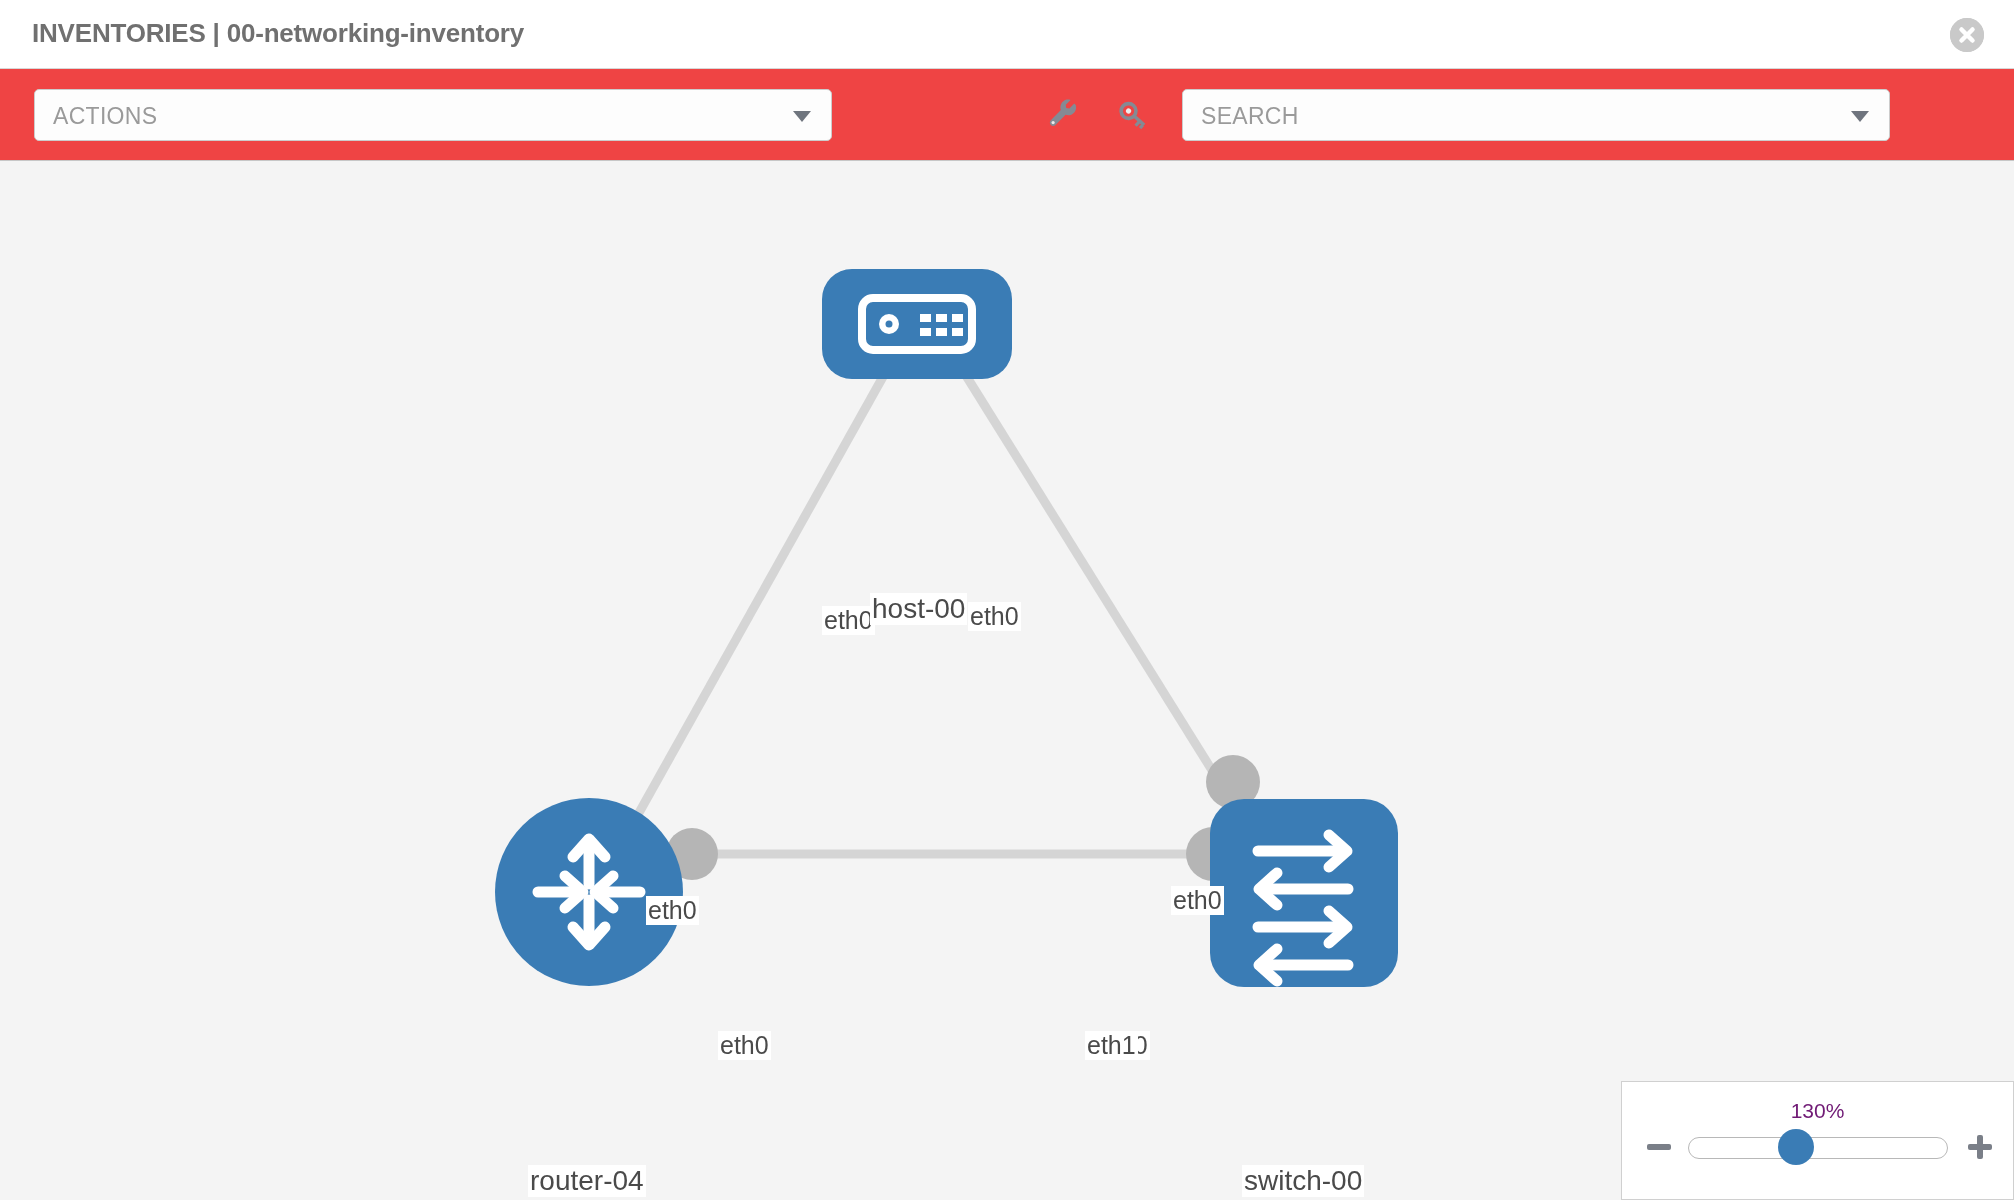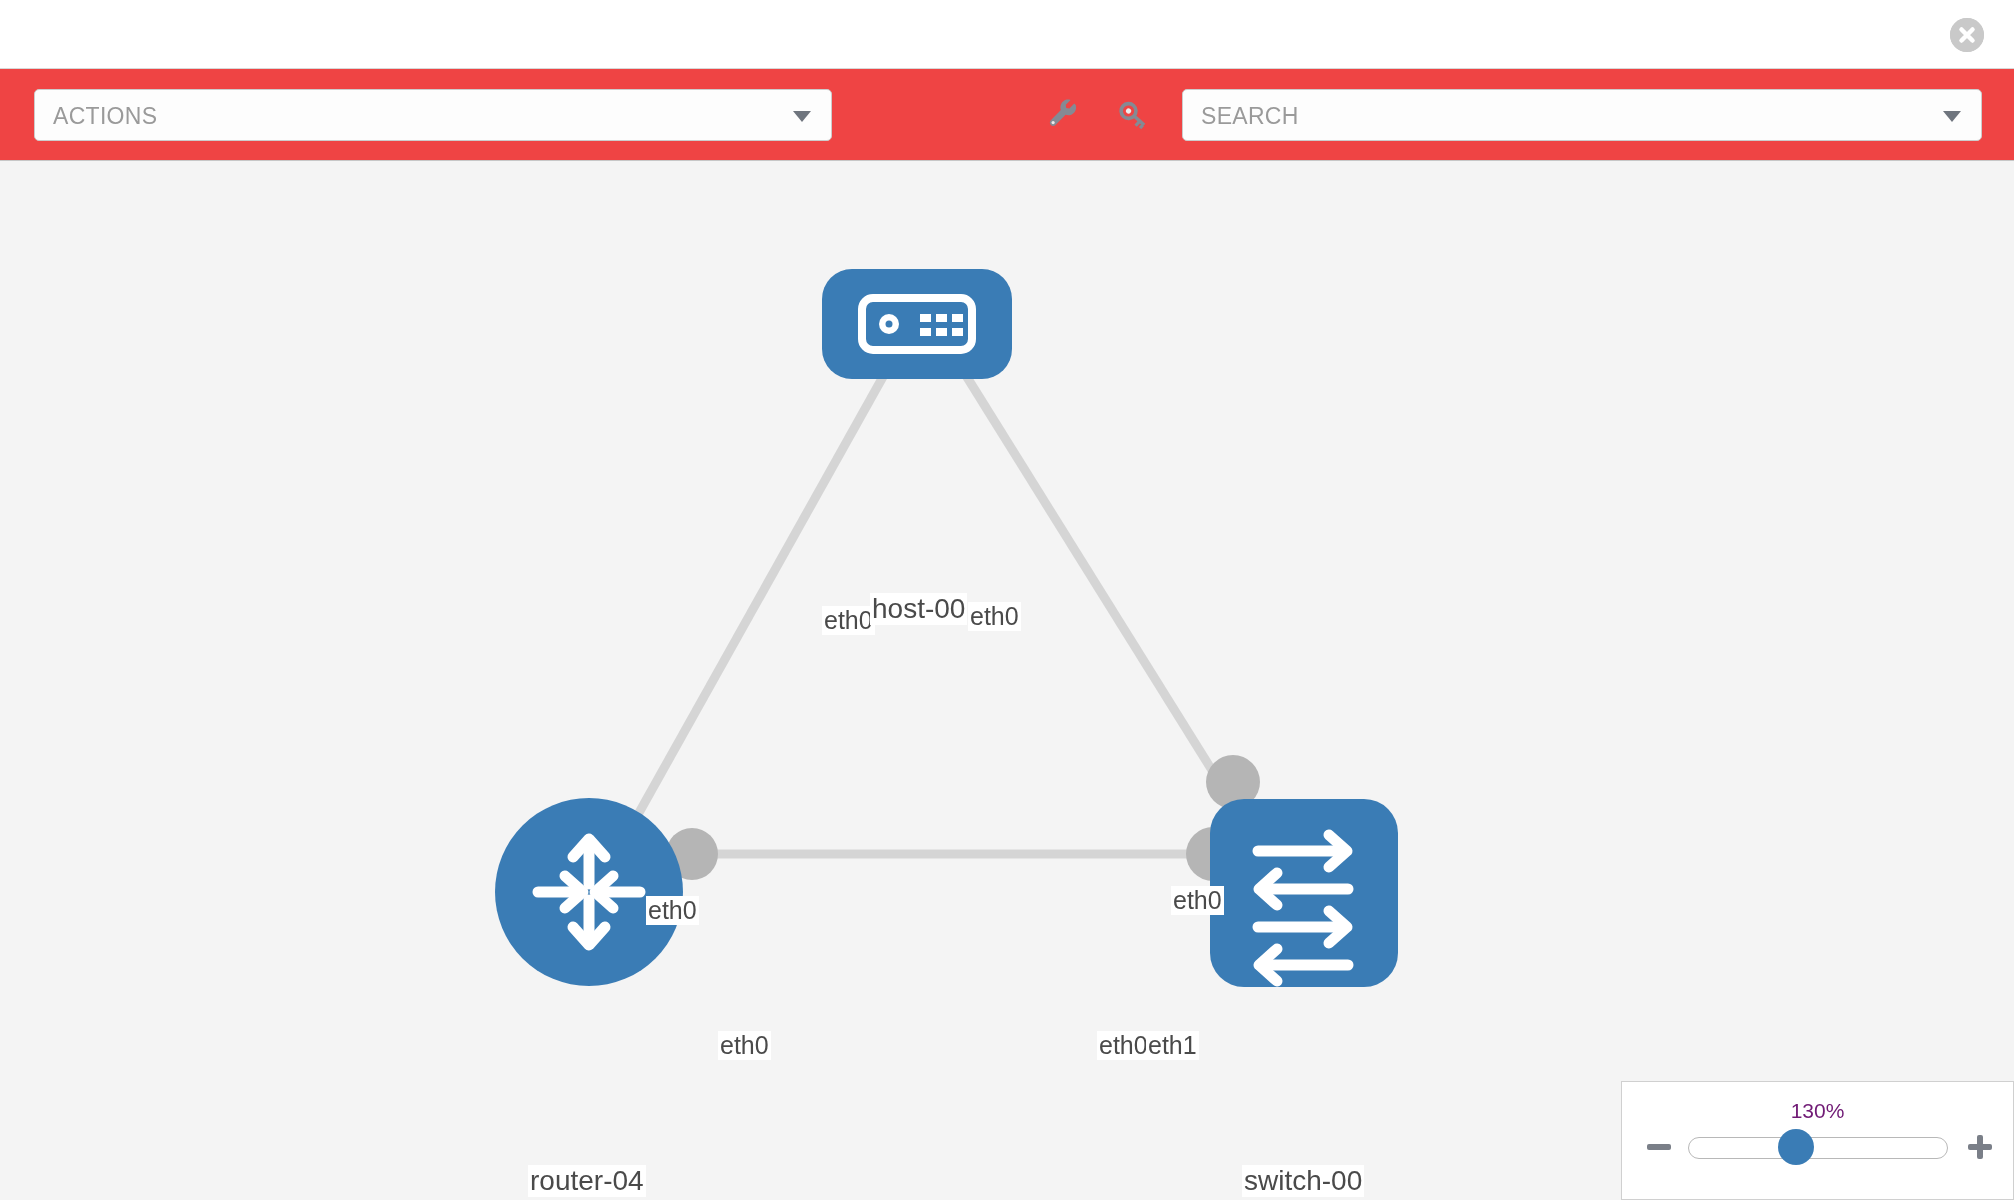--- a/index.html
+++ b/index.html
@@ -93,21 +93,21 @@
     height: 36px;
     cursor: pointer;
   }
   .tool-icon.wrench { left: 1046px; }
   .tool-icon.key    { left: 1115px; }
 
   .search-box {
     position: absolute;
     left: 1182px;
     top: 20px;
-    width: 800px;
+    width: 708px;
     height: 52px;
     background: #fdfdfd;
     border: 1px solid #cccccc;
     border-radius: 5px;
     box-sizing: border-box;
   }
   .search-box input {
     position: absolute;
     left: 16px;
     top: 0;
@@ -204,20 +204,21 @@
     height: 36px;
     border-radius: 50%;
     background: #3a7cb5;
     cursor: pointer;
   }
 </style>
 </head>
 <body>
 
 <div class="header">
+  <div class="page-title">INVENTORIES | 00-networking-inventory</div>
   <div class="close-btn">
     <svg width="34" height="34" viewBox="0 0 34 34">
       <circle cx="17" cy="17" r="17" fill="#c9c9c9"></circle>
       <path d="M11.5 11.5 L22.5 22.5 M22.5 11.5 L11.5 22.5" stroke="#ffffff" stroke-width="4.5" stroke-linecap="round"></path>
     </svg>
   </div>
 </div>
 
 <div class="toolbar">
 
@@ -323,21 +324,21 @@
       </g>
     </g>
   </svg>
 
   <div class="iface-label" style="left:822px; top:445px;">eth0</div>
   <div class="iface-label" style="left:968px; top:441px;">eth0</div>
   <div class="iface-label" style="left:646px; top:735px;">eth0</div>
   <div class="iface-label" style="left:1171px; top:725px;">eth0</div>
   <div class="iface-label" style="left:718px; top:870px;">eth0</div>
   <div class="iface-label" style="left:1097px; top:870px;">eth0</div>
-  <div class="iface-label" style="left:1146px; top:870px;">eth1</div>
+  <div class="iface-label" style="left:1085px; top:870px;">eth1</div>
 
   <div class="node-label" style="left:870px; top:432px;">host-00</div>
   <div class="node-label" style="left:528px; top:1004px;">router-04</div>
   <div class="node-label" style="left:1242px; top:1004px;">switch-00</div>
 </div>
 
 <div class="zoom-panel">
   <div class="zoom-level">130%</div>
   <div class="zoom-minus">
     <svg width="30" height="30" viewBox="0 0 30 30">

